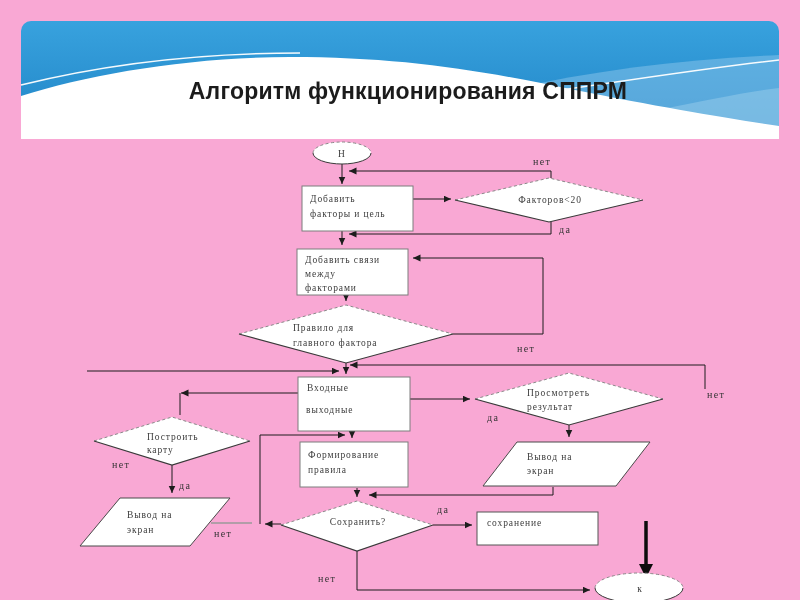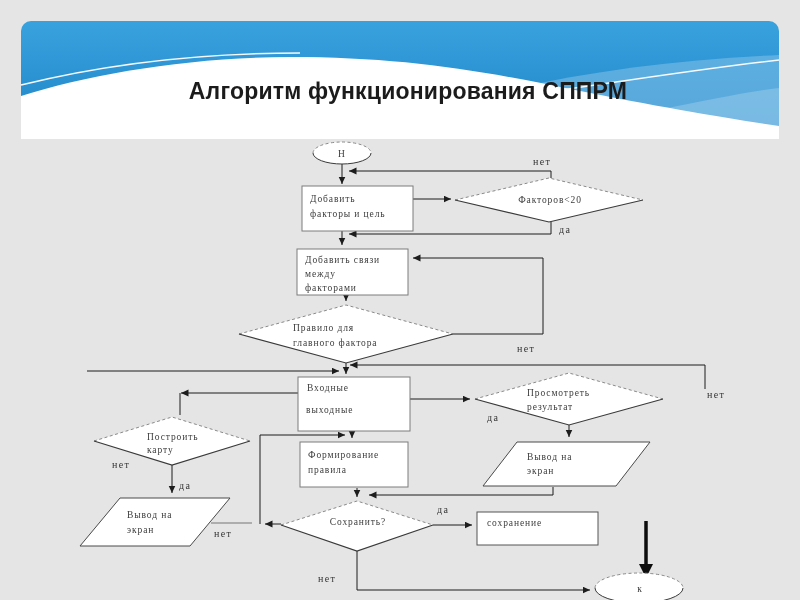--- a/index.html
+++ b/index.html
@@ -1,17 +1,17 @@
 <!DOCTYPE html>
 <html><head>
 <meta charset="utf-8">
 <style>
   html,body{margin:0;padding:0;background:#ffffff;}
   #slide{
-    position:relative;width:800px;height:600px;overflow:hidden;background:#e5e5e5;
+    position:relative;width:800px;height:600px;overflow:hidden;background:#f9a8d4;
     font-family:"Liberation Sans","DejaVu Sans",sans-serif;
   }
   #banner-svg{position:absolute;left:0;top:0;}
   #flow-svg{position:absolute;left:0;top:0;}
   #title{
     position:absolute;left:8px;top:78px;width:800px;text-align:center;
     font-size:23px;font-weight:700;color:#1b1b1b;letter-spacing:.2px;
     font-family:"Liberation Sans","DejaVu Sans",sans-serif;
   }
   .ftext{

